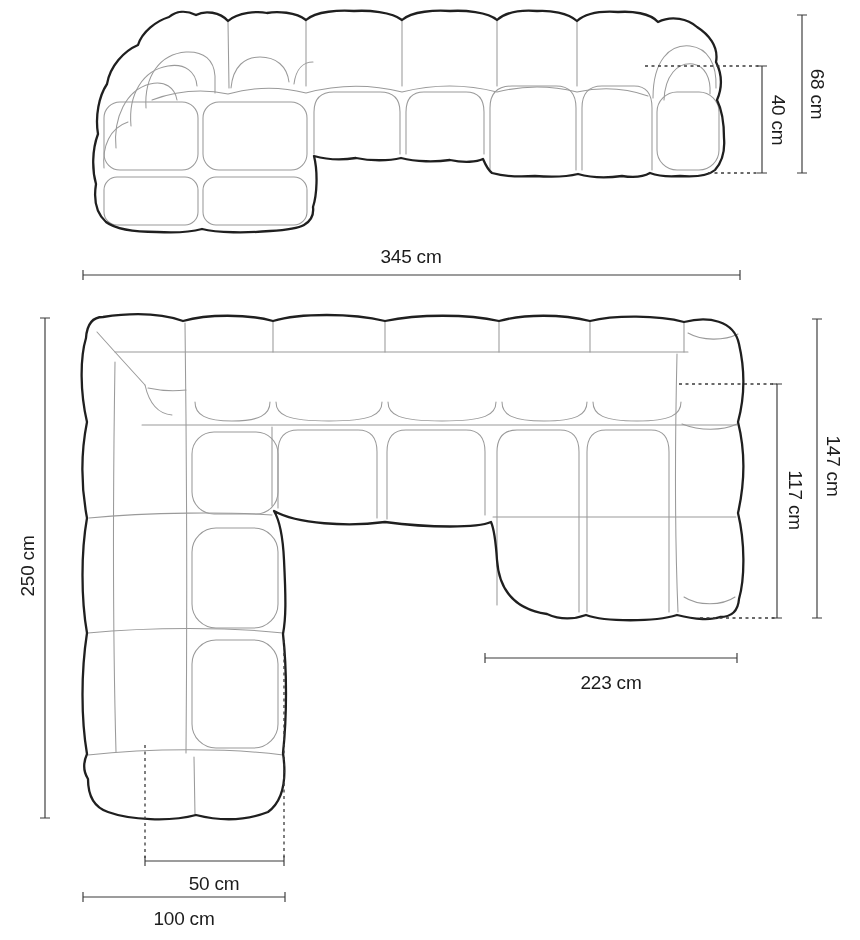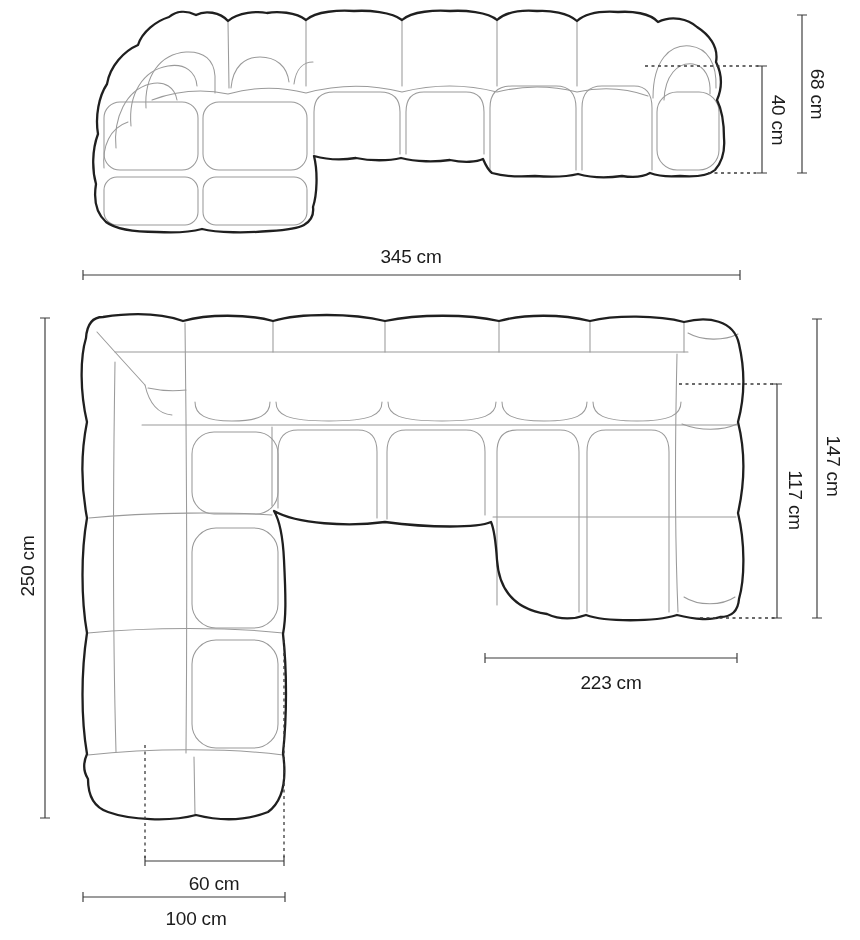--- a/index.html
+++ b/index.html
@@ -219,15 +219,15 @@
     </g>
   </svg>
 
   <div class="dimlabel" style="left:411px;top:256px;">345 cm</div>
   <div class="dimlabel rot90" style="left:817px;top:94px;">68 cm</div>
   <div class="dimlabel rot90" style="left:778px;top:120px;">40 cm</div>
   <div class="dimlabel rotm90" style="left:27px;top:566px;">250 cm</div>
   <div class="dimlabel rot90" style="left:833px;top:466px;">147 cm</div>
   <div class="dimlabel rot90" style="left:795px;top:500px;">117 cm</div>
   <div class="dimlabel" style="left:611px;top:682px;">223 cm</div>
-  <div class="dimlabel" style="left:214px;top:883px;">60 cm</div>
-  <div class="dimlabel" style="left:196px;top:918px;">100 cm</div>
+  <div class="dimlabel" style="left:214px;top:883px;">50 cm</div>
+  <div class="dimlabel" style="left:184px;top:918px;">100 cm</div>
 </div>
 
 </body></html>

